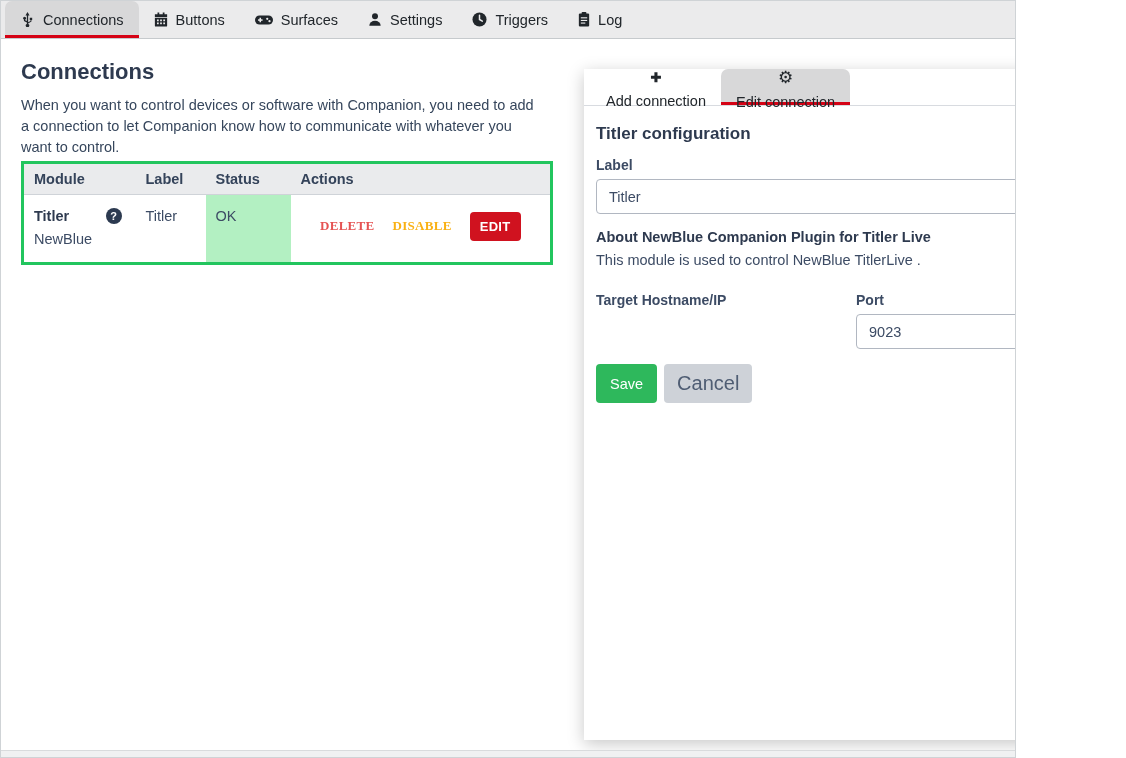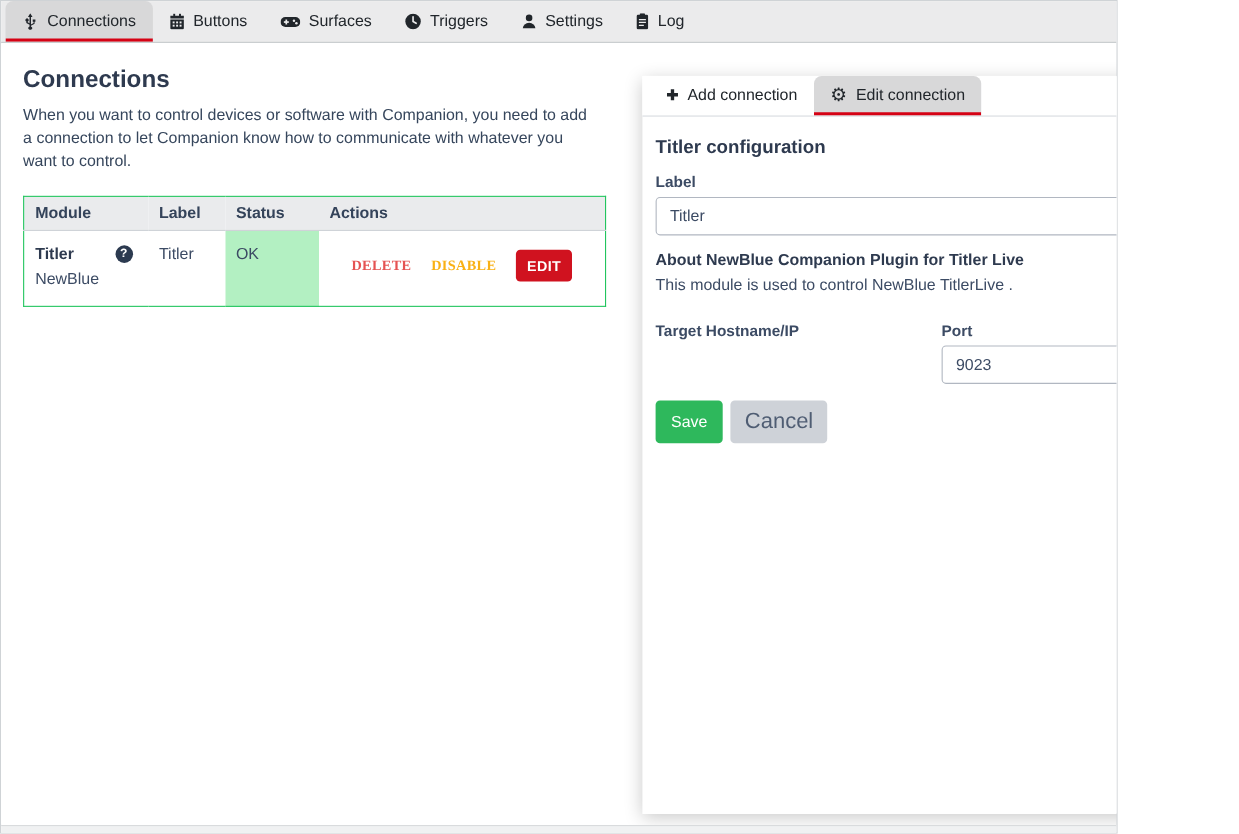--- a/index.html
+++ b/index.html
@@ -28,22 +28,22 @@
 
   
   .left {
     position:absolute; top:39px; left:0; width:583px; bottom:8px;
     background:#fff; padding:19px 20px;
   }
   .page-title { margin:0 0 10px; font-size:22px; font-weight:700; color:#2e3a4f; }
   .page-desc { margin:0; width:520px; font-size:14.5px; line-height:1.45; color:#36465c; }
 
   table.conn-table {
-    margin-top:20px; width:529px; border-collapse:collapse;
-    border:1px solid #22c55e; font-size:14.5px; color:#3c4b64; table-layout:fixed;
+    margin-top:3px; width:529px; border-collapse:collapse;
+    border:3px solid #22c55e; font-size:14.5px; color:#3c4b64; table-layout:fixed;
   }
   .conn-table th {
     background:#eaebed; text-align:left; font-weight:700;
     padding:7px 10px; border-bottom:1px solid #cfd3d8; color:#34435a;
   }
   .conn-table td { vertical-align:top; padding:13px 10px; height:69px; }
   .module-line { display:flex; align-items:center; }
   .module-name { font-weight:700; color:#2e3a4f; }
   .module-vendor { margin-top:7px; }
   td.status-cell { background:#b3f0c2; padding:0; }
@@ -76,21 +76,21 @@
   .panel {
     position:absolute; left:583px; top:68px; width:528px; height:671px;
     background:#fff; box-shadow:0 4px 16px rgba(0,0,0,.22);
   }
   .panel-tabs {
     display:flex; height:37px; padding-left:7px;
     border-bottom:1px solid #d8dbe0; background:#fff; align-items:stretch;
   }
   .ptab {
     display:flex; align-items:center; gap:8px; padding:0 15px;
-    font-size:14.5px; color:#21262b; cursor:pointer; white-space:nowrap;
+    font-size:14.5px; color:#21262b; cursor:pointer; white-space:nowrap;flex-direction:column;
   }
   .ptab.active {
     background:#d8d8d9; border-radius:7px 7px 0 0;
     box-shadow: inset 0 -3px 0 #d50215;
   }
   .plus-icon::before { content:"✚"; font-size:13px; font-weight:700; }
   .gear-icon::before { content:"⚙"; font-size:17px; line-height:1; }
 
   .panel-body {
     position:absolute; top:38px; left:0; right:14px; bottom:0;
@@ -172,35 +172,35 @@
               <rect x="5" y="3.5" width="1.7" height="5"></rect>
               <circle cx="13.6" cy="4.7" r="1.25"></circle>
               <circle cx="16.1" cy="7.3" r="1.25"></circle>
             </g>
           </svg>
       </span>
       <span>Surfaces</span>
     </div>
     <div class="tab">
       <span class="ticon">
+        <svg width="14" height="15" viewBox="0 0 16 16" fill="currentColor">
+            <circle cx="8" cy="4.3" r="3.4"></circle>
+            <path d="M1.5 15 a6.5 5.6 0 0 1 13 0 Z"></path>
+          </svg>
+      </span>
+      <span>Settings</span>
+    </div>
+    <div class="tab">
+      <span class="ticon">
         <svg width="15" height="15" viewBox="0 0 16 16" fill="currentColor">
             <circle cx="8" cy="8" r="7.5"></circle>
             <path d="M8 3.5 V8 L11 9.8" stroke="#ebebec" stroke-width="1.6" fill="none" stroke-linecap="round"></path>
           </svg>
       </span>
       <span>Triggers</span>
-    </div>
-    <div class="tab">
-      <span class="ticon">
-        <svg width="14" height="15" viewBox="0 0 16 16" fill="currentColor">
-            <circle cx="8" cy="4.3" r="3.4"></circle>
-            <path d="M1.5 15 a6.5 5.6 0 0 1 13 0 Z"></path>
-          </svg>
-      </span>
-      <span>Settings</span>
     </div>
     <div class="tab">
       <span class="ticon">
         <svg width="12" height="15" viewBox="0 0 12 16" fill="currentColor">
             <rect x="0.5" y="1.5" width="11" height="14" rx="1.2"></rect>
             <rect x="3.5" y="0" width="5" height="3.2" rx="0.8"></rect>
             <g stroke="#ebebec" stroke-width="1.2">
               <line x1="2.6" y1="6.2" x2="9.4" y2="6.2"></line>
               <line x1="2.6" y1="9" x2="9.4" y2="9"></line>
               <line x1="2.6" y1="11.8" x2="7.4" y2="11.8"></line>

